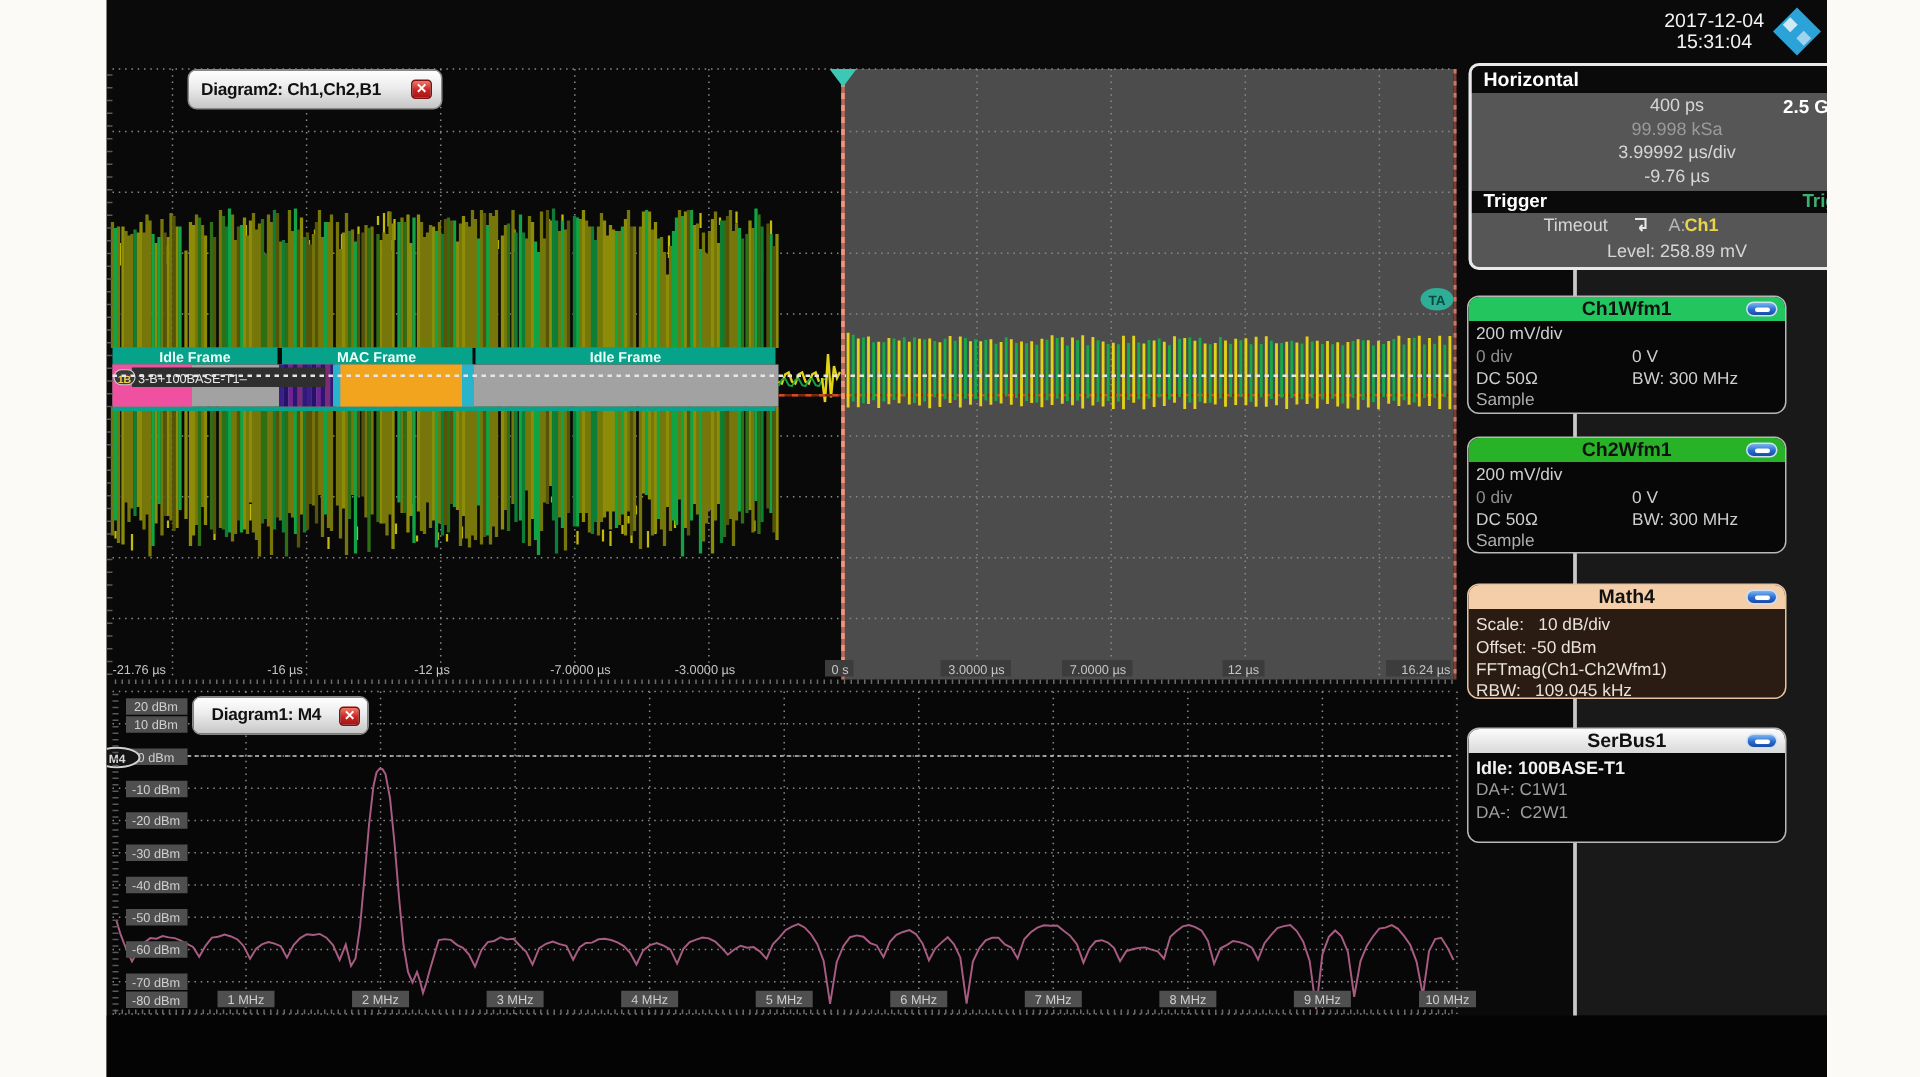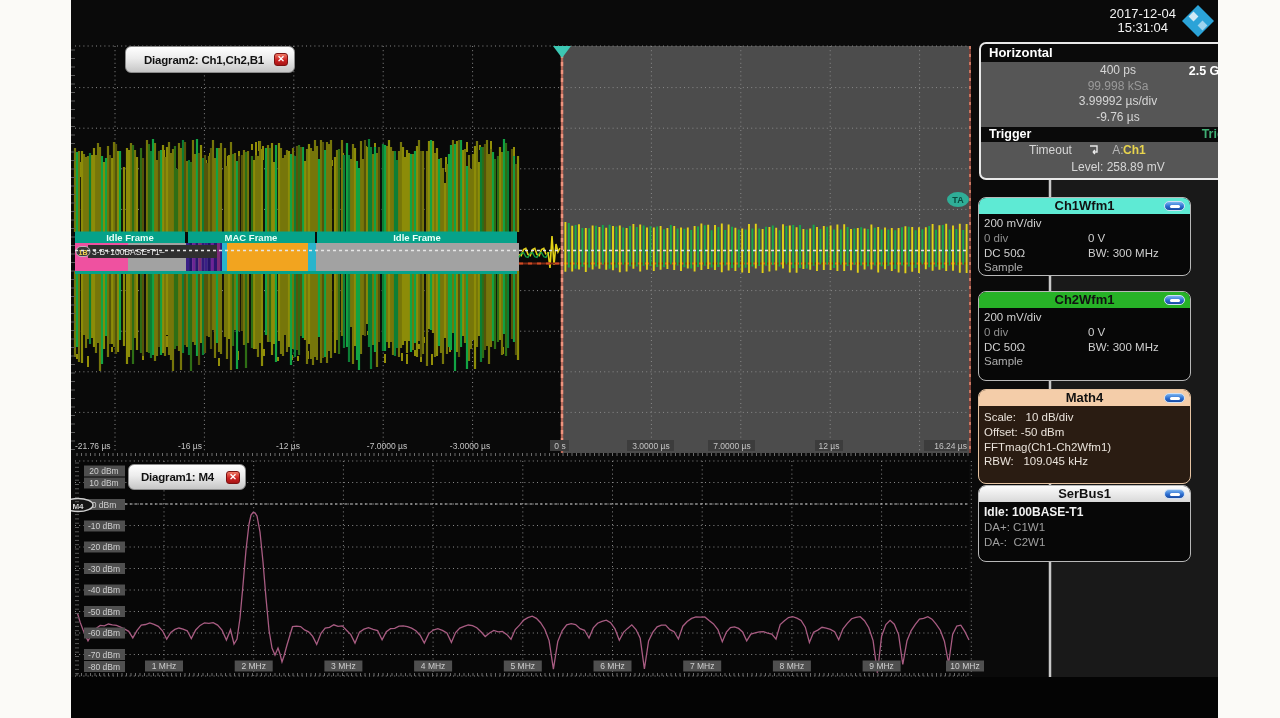--- a/index.html
+++ b/index.html
@@ -193,21 +193,21 @@
       <text x="881.6" y="669" class="ax2" text-anchor="middle">9 MHz</text>
 <rect x="946.0" y="660.5" width="38" height="11" fill="#4f4f4f"></rect>
       <text x="965.0" y="669" class="ax2" text-anchor="middle">10 MHz</text>
 
 <ellipse cx="78" cy="505" rx="15" ry="6.5" fill="#141414" stroke="#d0d0d0" stroke-width="1.4"></ellipse>
 <text x="78" y="508.5" style="font:bold 8px 'Liberation Sans',sans-serif;fill:#d8d8d8" text-anchor="middle">M4</text>
 <path d="M75 463h4M75 467.3h4M75 471.6h4M75 475.90000000000003h4M75 480.20000000000005h4M75 484.50000000000006h4M75 488.80000000000007h4M75 493.1000000000001h4M75 497.4000000000001h4M75 501.7000000000001h4M75 506.0000000000001h4M75 510.3000000000001h4M75 514.6000000000001h4M75 518.9000000000001h4M75 523.2h4M75 527.5h4M75 531.8h4M75 536.0999999999999h4M75 540.3999999999999h4M75 544.6999999999998h4M75 548.9999999999998h4M75 553.2999999999997h4M75 557.5999999999997h4M75 561.8999999999996h4M75 566.1999999999996h4M75 570.4999999999995h4M75 574.7999999999995h4M75 579.0999999999995h4M75 583.3999999999994h4M75 587.6999999999994h4M75 591.9999999999993h4M75 596.2999999999993h4M75 600.5999999999992h4M75 604.8999999999992h4M75 609.1999999999991h4M75 613.4999999999991h4M75 617.799999999999h4M75 622.099999999999h4M75 626.399999999999h4M75 630.6999999999989h4M75 634.9999999999989h4M75 639.2999999999988h4M75 643.5999999999988h4M75 647.8999999999987h4M75 652.1999999999987h4M75 656.4999999999986h4M75 660.7999999999986h4M75 665.0999999999985h4M75 669.3999999999985h4M75 673.6999999999985h4" stroke="#5a5a5a" stroke-width="1"></path>
 <path d="M77 673v3M81.5 673v3M86.0 673v3M90.5 673v3M95.0 673v3M99.5 673v3M104.0 673v3M108.5 673v3M113.0 673v3M117.5 673v3M122.0 673v3M126.5 673v3M131.0 673v3M135.5 673v3M140.0 673v3M144.5 673v3M149.0 673v3M153.5 673v3M158.0 673v3M162.5 673v3M167.0 673v3M171.5 673v3M176.0 673v3M180.5 673v3M185.0 673v3M189.5 673v3M194.0 673v3M198.5 673v3M203.0 673v3M207.5 673v3M212.0 673v3M216.5 673v3M221.0 673v3M225.5 673v3M230.0 673v3M234.5 673v3M239.0 673v3M243.5 673v3M248.0 673v3M252.5 673v3M257.0 673v3M261.5 673v3M266.0 673v3M270.5 673v3M275.0 673v3M279.5 673v3M284.0 673v3M288.5 673v3M293.0 673v3M297.5 673v3M302.0 673v3M306.5 673v3M311.0 673v3M315.5 673v3M320.0 673v3M324.5 673v3M329.0 673v3M333.5 673v3M338.0 673v3M342.5 673v3M347.0 673v3M351.5 673v3M356.0 673v3M360.5 673v3M365.0 673v3M369.5 673v3M374.0 673v3M378.5 673v3M383.0 673v3M387.5 673v3M392.0 673v3M396.5 673v3M401.0 673v3M405.5 673v3M410.0 673v3M414.5 673v3M419.0 673v3M423.5 673v3M428.0 673v3M432.5 673v3M437.0 673v3M441.5 673v3M446.0 673v3M450.5 673v3M455.0 673v3M459.5 673v3M464.0 673v3M468.5 673v3M473.0 673v3M477.5 673v3M482.0 673v3M486.5 673v3M491.0 673v3M495.5 673v3M500.0 673v3M504.5 673v3M509.0 673v3M513.5 673v3M518.0 673v3M522.5 673v3M527.0 673v3M531.5 673v3M536.0 673v3M540.5 673v3M545.0 673v3M549.5 673v3M554.0 673v3M558.5 673v3M563.0 673v3M567.5 673v3M572.0 673v3M576.5 673v3M581.0 673v3M585.5 673v3M590.0 673v3M594.5 673v3M599.0 673v3M603.5 673v3M608.0 673v3M612.5 673v3M617.0 673v3M621.5 673v3M626.0 673v3M630.5 673v3M635.0 673v3M639.5 673v3M644.0 673v3M648.5 673v3M653.0 673v3M657.5 673v3M662.0 673v3M666.5 673v3M671.0 673v3M675.5 673v3M680.0 673v3M684.5 673v3M689.0 673v3M693.5 673v3M698.0 673v3M702.5 673v3M707.0 673v3M711.5 673v3M716.0 673v3M720.5 673v3M725.0 673v3M729.5 673v3M734.0 673v3M738.5 673v3M743.0 673v3M747.5 673v3M752.0 673v3M756.5 673v3M761.0 673v3M765.5 673v3M770.0 673v3M774.5 673v3M779.0 673v3M783.5 673v3M788.0 673v3M792.5 673v3M797.0 673v3M801.5 673v3M806.0 673v3M810.5 673v3M815.0 673v3M819.5 673v3M824.0 673v3M828.5 673v3M833.0 673v3M837.5 673v3M842.0 673v3M846.5 673v3M851.0 673v3M855.5 673v3M860.0 673v3M864.5 673v3M869.0 673v3M873.5 673v3M878.0 673v3M882.5 673v3M887.0 673v3M891.5 673v3M896.0 673v3M900.5 673v3M905.0 673v3M909.5 673v3M914.0 673v3M918.5 673v3M923.0 673v3M927.5 673v3M932.0 673v3M936.5 673v3M941.0 673v3M945.5 673v3M950.0 673v3M954.5 673v3M959.0 673v3M963.5 673v3M968.0 673v3" stroke="#6a6a6a" stroke-width="1"></path>
 </svg>
 
-  <div class="tab" style="left:54px;top:46px;width:170px;height:27px;padding-left:18px">Diagram2: Ch1,Ch2,B1<div class="xbtn" style="right:6px;top:6px">✕</div></div>
+  <div class="tab" style="left:54px;top:46px;width:170px;height:27px;padding-left:8px">Diagram2: Ch1,Ch2,B1<div class="xbtn" style="right:6px;top:6px">✕</div></div>
   <div class="tab" style="left:57px;top:464px;width:118px;height:26px;padding-left:12px">Diagram1: M4<div class="xbtn" style="right:5px;top:6px">✕</div></div>
 
   <div class="abs" style="right:42px;top:7px;color:#f2f2f2;font-weight:normal;font-size:13px;text-align:center;line-height:14px">2017-12-04<br>15:31:04</div>
   <svg class="abs" style="left:1110px;top:4px" width="34" height="34" viewBox="0 0 34 34">
     <polygon points="17,1 33,17 17,33 1,17" fill="#2ba3d8"></polygon>
     <rect x="9" y="9" width="7" height="7" fill="#cfe9f5" transform="rotate(45 12.5 12.5)"></rect>
     <rect x="18" y="18" width="7" height="7" fill="#9fd4ee" transform="rotate(45 21.5 21.5)"></rect>
   </svg>
 
   <div class="sbox" style="top:42px;height:138px">
@@ -223,40 +223,40 @@
       <div style="height:17px"><span style="color:#b5b5b5">A:</span><span style="position:absolute;left:48px">Timeout</span>
         <svg style="position:absolute;left:108px;top:2px" width="16" height="14" viewBox="0 0 16 14">
             <path d="M1 2 h7 v6 h-4 m0 0 l2-2 m-2 2 l2 2" stroke="#e8e8e8" stroke-width="1.4" fill="none"></path>
           </svg>
         <span style="position:absolute;left:142px;color:#e8d44d;font-weight:bold">Ch1</span></div>
       <div style="height:16px">Level: 258.89 mV</div>
     </div>
   </div>
 
   <div class="badge" style="top:197px;height:79px">
-    <div class="bhead" style="background:#5eead4;line-height:16px">Ch1Wfm1<div class="pill">
+    <div class="bhead" style="background:#22c55e;line-height:16px">Ch1Wfm1<div class="pill">
           <div class="pilld"></div>
         </div></div>
     <div class="brow" style="margin-top:2px">200 mV/div</div>
     <div class="brow"><span class="dim">0 div</span><span class="c2">0 V</span></div>
     <div class="brow">DC 50Ω<span class="c2">BW: 300 MHz</span></div>
     <div class="brow" style="color:#aeaeae">Sample</div>
   </div>
 
-  <div class="badge" style="top:291px;height:90px">
+  <div class="badge" style="top:291px;height:78px">
     <div class="bhead" style="background:#27b227;line-height:16px">Ch2Wfm1<div class="pill">
           <div class="pilld"></div>
         </div></div>
     <div class="brow" style="margin-top:2px">200 mV/div</div>
     <div class="brow"><span class="dim">0 div</span><span class="c2">0 V</span></div>
     <div class="brow">DC 50Ω<span class="c2">BW: 300 MHz</span></div>
     <div class="brow" style="color:#aeaeae">Sample</div>
   </div>
 
-  <div class="badge" style="top:389px;height:95px;border-color:#e5c3a2;background:#2a1c12">
+  <div class="badge" style="top:389px;height:77px;border-color:#e5c3a2;background:#2a1c12">
     <div class="bhead" style="background:#f4cda9;line-height:16px">Math4<div class="pill">
           <div class="pilld"></div>
         </div></div>
     <div class="brow" style="margin-top:4px;color:#e9e2da">Scale:&nbsp;&nbsp;&nbsp;10 dB/div</div>
     <div class="brow" style="color:#e9e2da">Offset: -50 dBm</div>
     <div class="brow" style="color:#e9e2da">FFTmag(Ch1-Ch2Wfm1)</div>
     <div class="brow" style="color:#e9e2da">RBW:&nbsp;&nbsp;&nbsp;109.045 kHz</div>
   </div>
 
   <div class="badge" style="top:485px;height:77px">

